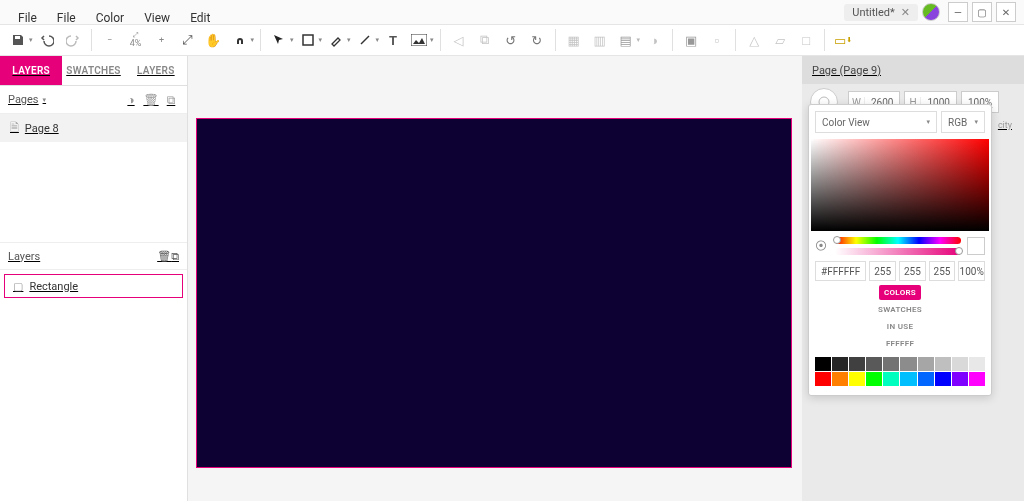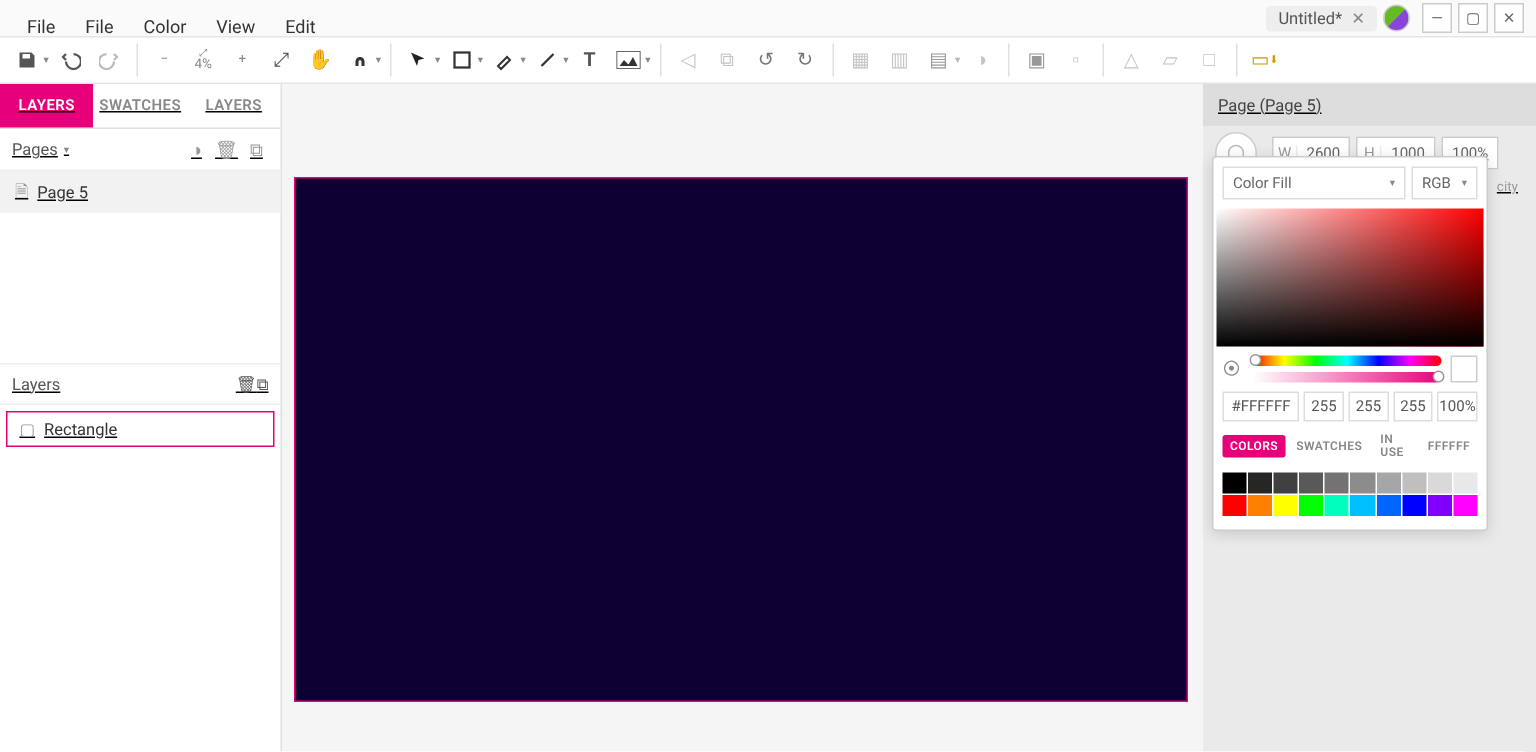--- a/index.html
+++ b/index.html
@@ -47,21 +47,21 @@
 .hue-bar { height: 7px; border-radius: 4px; background: linear-gradient(to right, #f00,#ff0,#0f0,#0ff,#00f,#f0f,#f00); position:relative;}
 .alpha-bar { height: 7px; border-radius: 4px; background: linear-gradient(to right, #fff, #e6007a); position:relative;}
 .knob{position:absolute;width:8px;height:8px;border-radius:50%;background:#fff;border:1px solid #999;top:-1px;}
 .cur-sw { width: 18px; height: 18px; border: 1px solid #ccc; background: #fff; }
 .cp-inputs { display: flex; gap: 3px; padding: 0 6px; }
 .cp-in { flex: 1; height: 20px; border: 1px solid #ddd; font-size: 10px; text-align: center; display: flex; align-items: center; justify-content: center; color: #555; }
 .cp-in.hex { flex: 2; }
 .cp-labels { display: flex; gap: 3px; padding: 2px 6px 6px; }
 .cp-lbl { flex: 1; font-size: 8px; text-align: center; color: #999; letter-spacing: 0.5px; }
 .cp-lbl.hex { flex: 2; }
-.cp-tabs { display: flex; padding: 4px 6px; gap: 2px; font-size: 8px; font-weight:600; letter-spacing:0.3px; align-items: center; }
+.cp-tabs { display: flex; padding: 4px 6px; gap: 2px; font-size: 8px; font-weight:600; letter-spacing:0.3px; align-items: center; flex-direction: column; }
 .cp-tab { padding: 3px 5px; color: #888; }
 .cp-tab.active { background: #e6007a; color: #fff; border-radius: 2px; }
 .sw-rows { padding: 2px 6px 8px; }
 .sw-row { display: flex; gap: 1px; height: 14px; margin-bottom: 1px; }
 .sw { flex: 1; }
 svg { display: block; }
 </style>
 </head>
 <body>
 
@@ -180,40 +180,40 @@
     <div class="pages-head">
       <span>Pages</span>
       <span class="caret" style="margin-left:4px">▾</span>
       <div class="sp"></div>
       <span class="ico">◑</span>
       <span class="ico">🗑</span>
       <span class="ico">⧉</span>
     </div>
     <div class="page-row">
       <span style="color:#999">🗎</span>
-      <span>Page 5</span>
+      <span>Page 8</span>
     </div>
     <div class="layers-sec-head">
       <span>Layers</span>
       <div class="sp"></div>
       <span class="ico">🗑</span>
       <span class="ico">⧉</span>
     </div>
     <div class="layer-row">
       <span style="color:#999">▢</span>
       <span>Rectangle</span>
     </div>
   </div>
 
   <div class="canvas-wrap">
     <div class="artboard" style="background: rgb(13, 0, 51);"></div>
   </div>
 
   <div class="right-panel">
-    <div class="right-head">Page (Page 5)</div>
+    <div class="right-head">Page (Page 9)</div>
     <div class="dim-row">
       <div class="dim-swatch">
           <svg width="14" height="14" viewBox="0 0 14 14">
             <circle cx="7" cy="7" r="5" fill="none" stroke="#bbb"></circle>
           </svg>
         </div>
       <div class="dim-field">
           <span class="lbl">W</span>
           <span class="val">2600</span>
         </div>
@@ -223,21 +223,21 @@
         </div>
       <div class="dim-field">
           <span class="val">100%</span>
         </div>
     </div>
     <div style="text-align:right;padding:0 12px;font-size:9px;color:#999">city</div>
 
     <div class="color-pop">
       <div class="cp-head">
         <div class="cp-select">
-            <span>Color Fill</span>
+            <span>Color View</span>
             <span class="caret">▾</span>
           </div>
         <div class="cp-select" style="flex:0 0 44px">
             <span>RGB</span>
             <span class="caret">▾</span>
           </div>
       </div>
       <div class="cp-grad"></div>
       <div class="cp-sliders">
         <div class="eyedrop">⦿</div>

